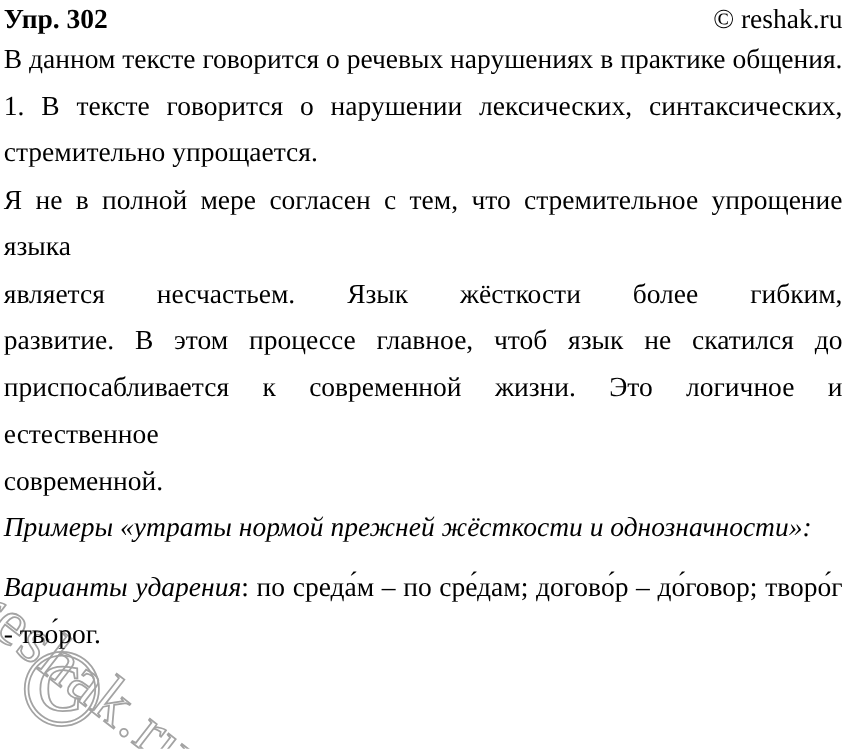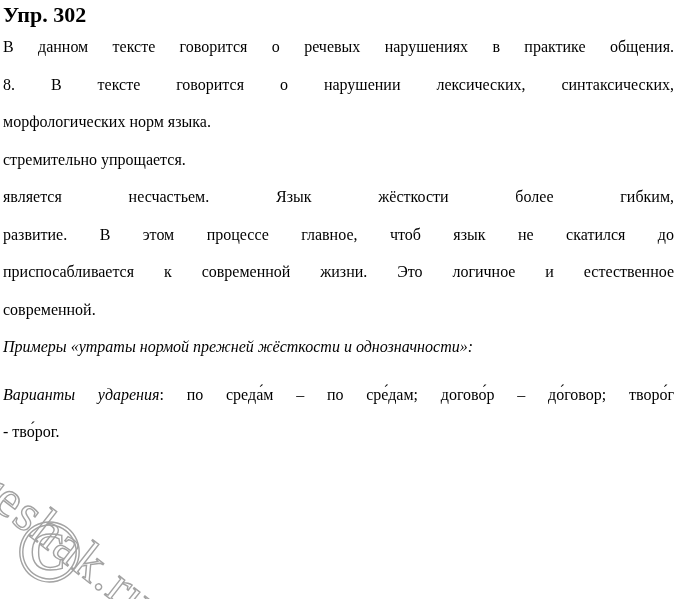--- a/index.html
+++ b/index.html
@@ -23,21 +23,21 @@
   .header-row {
     display: flex;
     justify-content: space-between;
     align-items: baseline;
     line-height: 26px;
     font-size: 22px;
   }
   .title { font-weight: bold; }
   .copyright { font-weight: normal; }
   .para {
-    font-size: 16px;
+    font-size: 22px;
     line-height: 37.5px;
     margin: 0;
   }
   
   .doc-body .para:nth-of-type(6) { margin-top: 10px; }
   .doc-body .para:nth-of-type(7) { margin-top: 4px; }
   .line { text-align: justify; }
   .line.stretch { text-align-last: justify; }
   .line.plain { text-align-last: left; }
   .seg.italic { font-style: italic; }
@@ -75,33 +75,34 @@
 <div class="page">
 
   <div class="watermark-layer">
     <span class="wm-copyright" style="-webkit-text-stroke: 1.4px rgb(163, 163, 163);">©</span>
     <span class="wm-text" style="-webkit-text-stroke: 1.4px rgb(163, 163, 163);">reshak.ru</span>
   </div>
 
   <div class="content">
     <div class="header-row">
       <span class="title">Упр. 302</span>
+      <span class="copyright">© reshak.ru</span>
     </div>
     <div class="doc-body">
         <div class="para">
           <div class="line stretch"><span class="seg">В данном тексте говорится о речевых нарушениях в практике общения.</span></div>
         </div>
         <div class="para">
-          <div class="line stretch"><span class="seg">8. В тексте говорится о нарушении лексических, синтаксических,</span></div>
-          <div class="line plain"><span class="seg">морфологических норм языка.</span></div>
+          <div class="line stretch"><span class="seg">1. В тексте говорится о нарушении лексических, синтаксических,</span></div>
         </div>
         <div class="para">
           <div class="line plain"><span class="seg">стремительно упрощается.</span></div>
         </div>
         <div class="para">
+          <div class="line stretch"><span class="seg">Я не в полной мере согласен с тем, что стремительное упрощение языка</span></div>
           <div class="line stretch"><span class="seg">является несчастьем. Язык жёсткости более гибким,</span></div>
           <div class="line stretch"><span class="seg">развитие. В этом процессе главное, чтоб язык не скатился до</span></div>
           <div class="line stretch"><span class="seg">приспосабливается к современной жизни. Это логичное и естественное</span></div>
           <div class="line plain"><span class="seg">современной.</span></div>
         </div>
         <div class="para">
           <div class="line plain"><span class="seg italic">Примеры «утраты нормой прежней жёсткости и однозначности»:</span></div>
         </div>
         <div class="para">
           <div class="line stretch"><span class="seg italic">Варианты ударения</span><span class="seg">: по среда́м – по сре́дам; догово́р – до́говор; творо́г</span></div>

